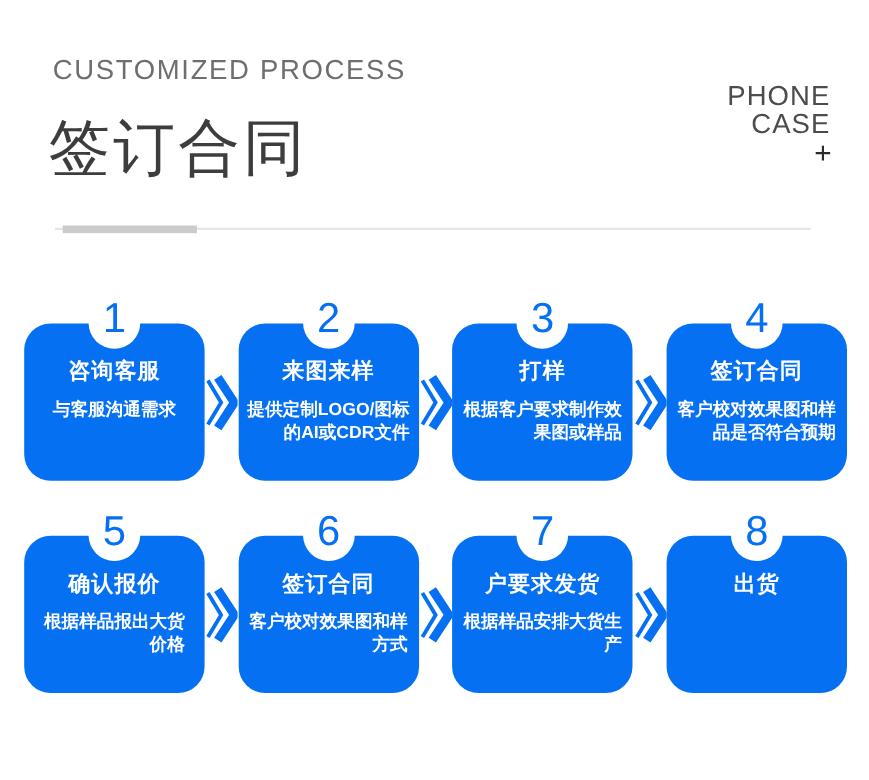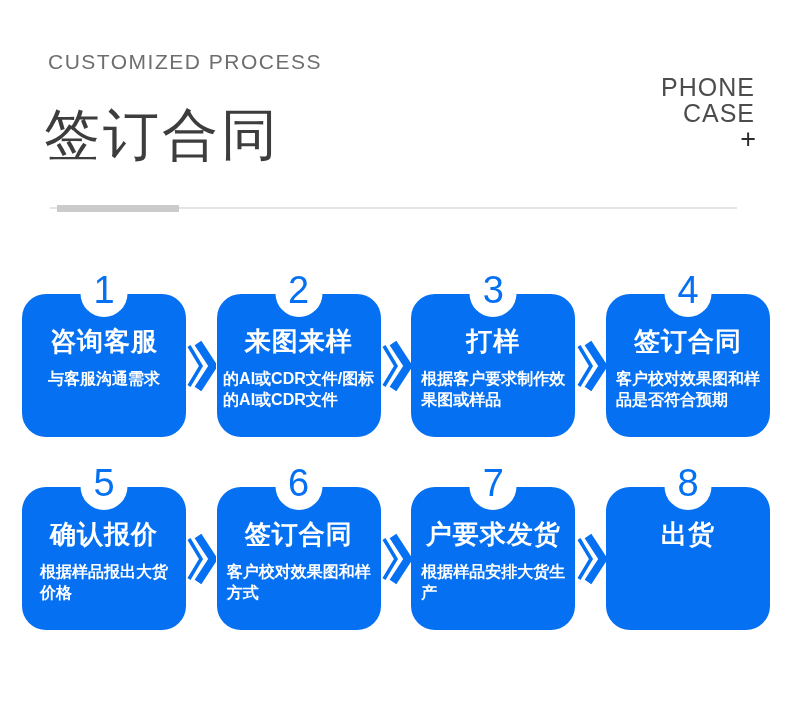--- a/index.html
+++ b/index.html
@@ -4,21 +4,21 @@
 <style>
   :root { --blue:#0570f2; }
   * { margin:0; padding:0; box-sizing:border-box; }
   html,body { background:#fff; }
   body {
     width:790px; height:709px; position:relative; overflow:hidden;
     font-family:"Liberation Sans", sans-serif;
   }
   .kicker {
     position:absolute; left:48px; top:50px;
-    font-size:21px; color:#6e6e6e; letter-spacing:1.5px; font-weight:400;
+    font-size:25px; color:#6e6e6e; letter-spacing:1.5px; font-weight:400;
   }
   .page-title {
     position:absolute; left:44px; top:98px;
     font-size:56px; color:#3d3d3d; letter-spacing:3px; font-weight:400;
   }
   .corner {
     position:absolute; right:35px; top:74px; text-align:right;
     font-size:25px; color:#4c4c4c; letter-spacing:1px; line-height:26px; font-weight:400;
   }
   .corner-plus {
@@ -45,26 +45,26 @@
   }
   .badge {
     position:absolute; top:-24px; left:50%; transform:translateX(-50%);
     width:47px; height:47px; border-radius:50%; background:#fff;
     display:flex; align-items:center; justify-content:center;
   }
   .badge span {
     color:var(--blue); font-size:38px; line-height:1; margin-bottom:7px; font-weight:400;
   }
   .step-title {
-    color:#fff; font-size:26px; font-weight:700; letter-spacing:1px; line-height:1;
+    color:#fff; font-size:20px; font-weight:700; letter-spacing:1px; line-height:1;
     white-space:nowrap;
   }
   .step-desc {
     margin-top:14px; color:#fff; font-size:16px; font-weight:700;
-    line-height:21px; text-align:left; white-space:pre-line;
+    line-height:21px; text-align:right; white-space:pre-line;
   }
   .arrow { margin-top:70px; width:30px; height:52px; color:var(--blue); flex:0 0 auto; }
   .arrow svg { display:block; width:30px; height:52px; }
 </style>
 </head>
 <body>
 
 <div class="kicker">CUSTOMIZED PROCESS</div>
 <div class="page-title">签订合同</div>
 
@@ -89,21 +89,21 @@
     <svg viewBox="0 0 30 52" fill="none" stroke="currentColor" stroke-linejoin="miter">
       <path d="M3 6 L15 26 L3 46" stroke-width="3.5"></path>
       <path d="M12 3 L27 26 L12 49" stroke-width="8"></path>
     </svg>
   </div>
   <div class="step">
     <div class="badge">
         <span>2</span>
       </div>
     <div class="step-title">来图来样</div>
-    <div class="step-desc">的AI或CDR文件/图标
+    <div class="step-desc">提供定制LOGO/图标
 的AI或CDR文件</div>
   </div>
   <div class="arrow">
     <svg viewBox="0 0 30 52" fill="none" stroke="currentColor" stroke-linejoin="miter">
       <path d="M3 6 L15 26 L3 46" stroke-width="3.5"></path>
       <path d="M12 3 L27 26 L12 49" stroke-width="8"></path>
     </svg>
   </div>
   <div class="step">
     <div class="badge">

